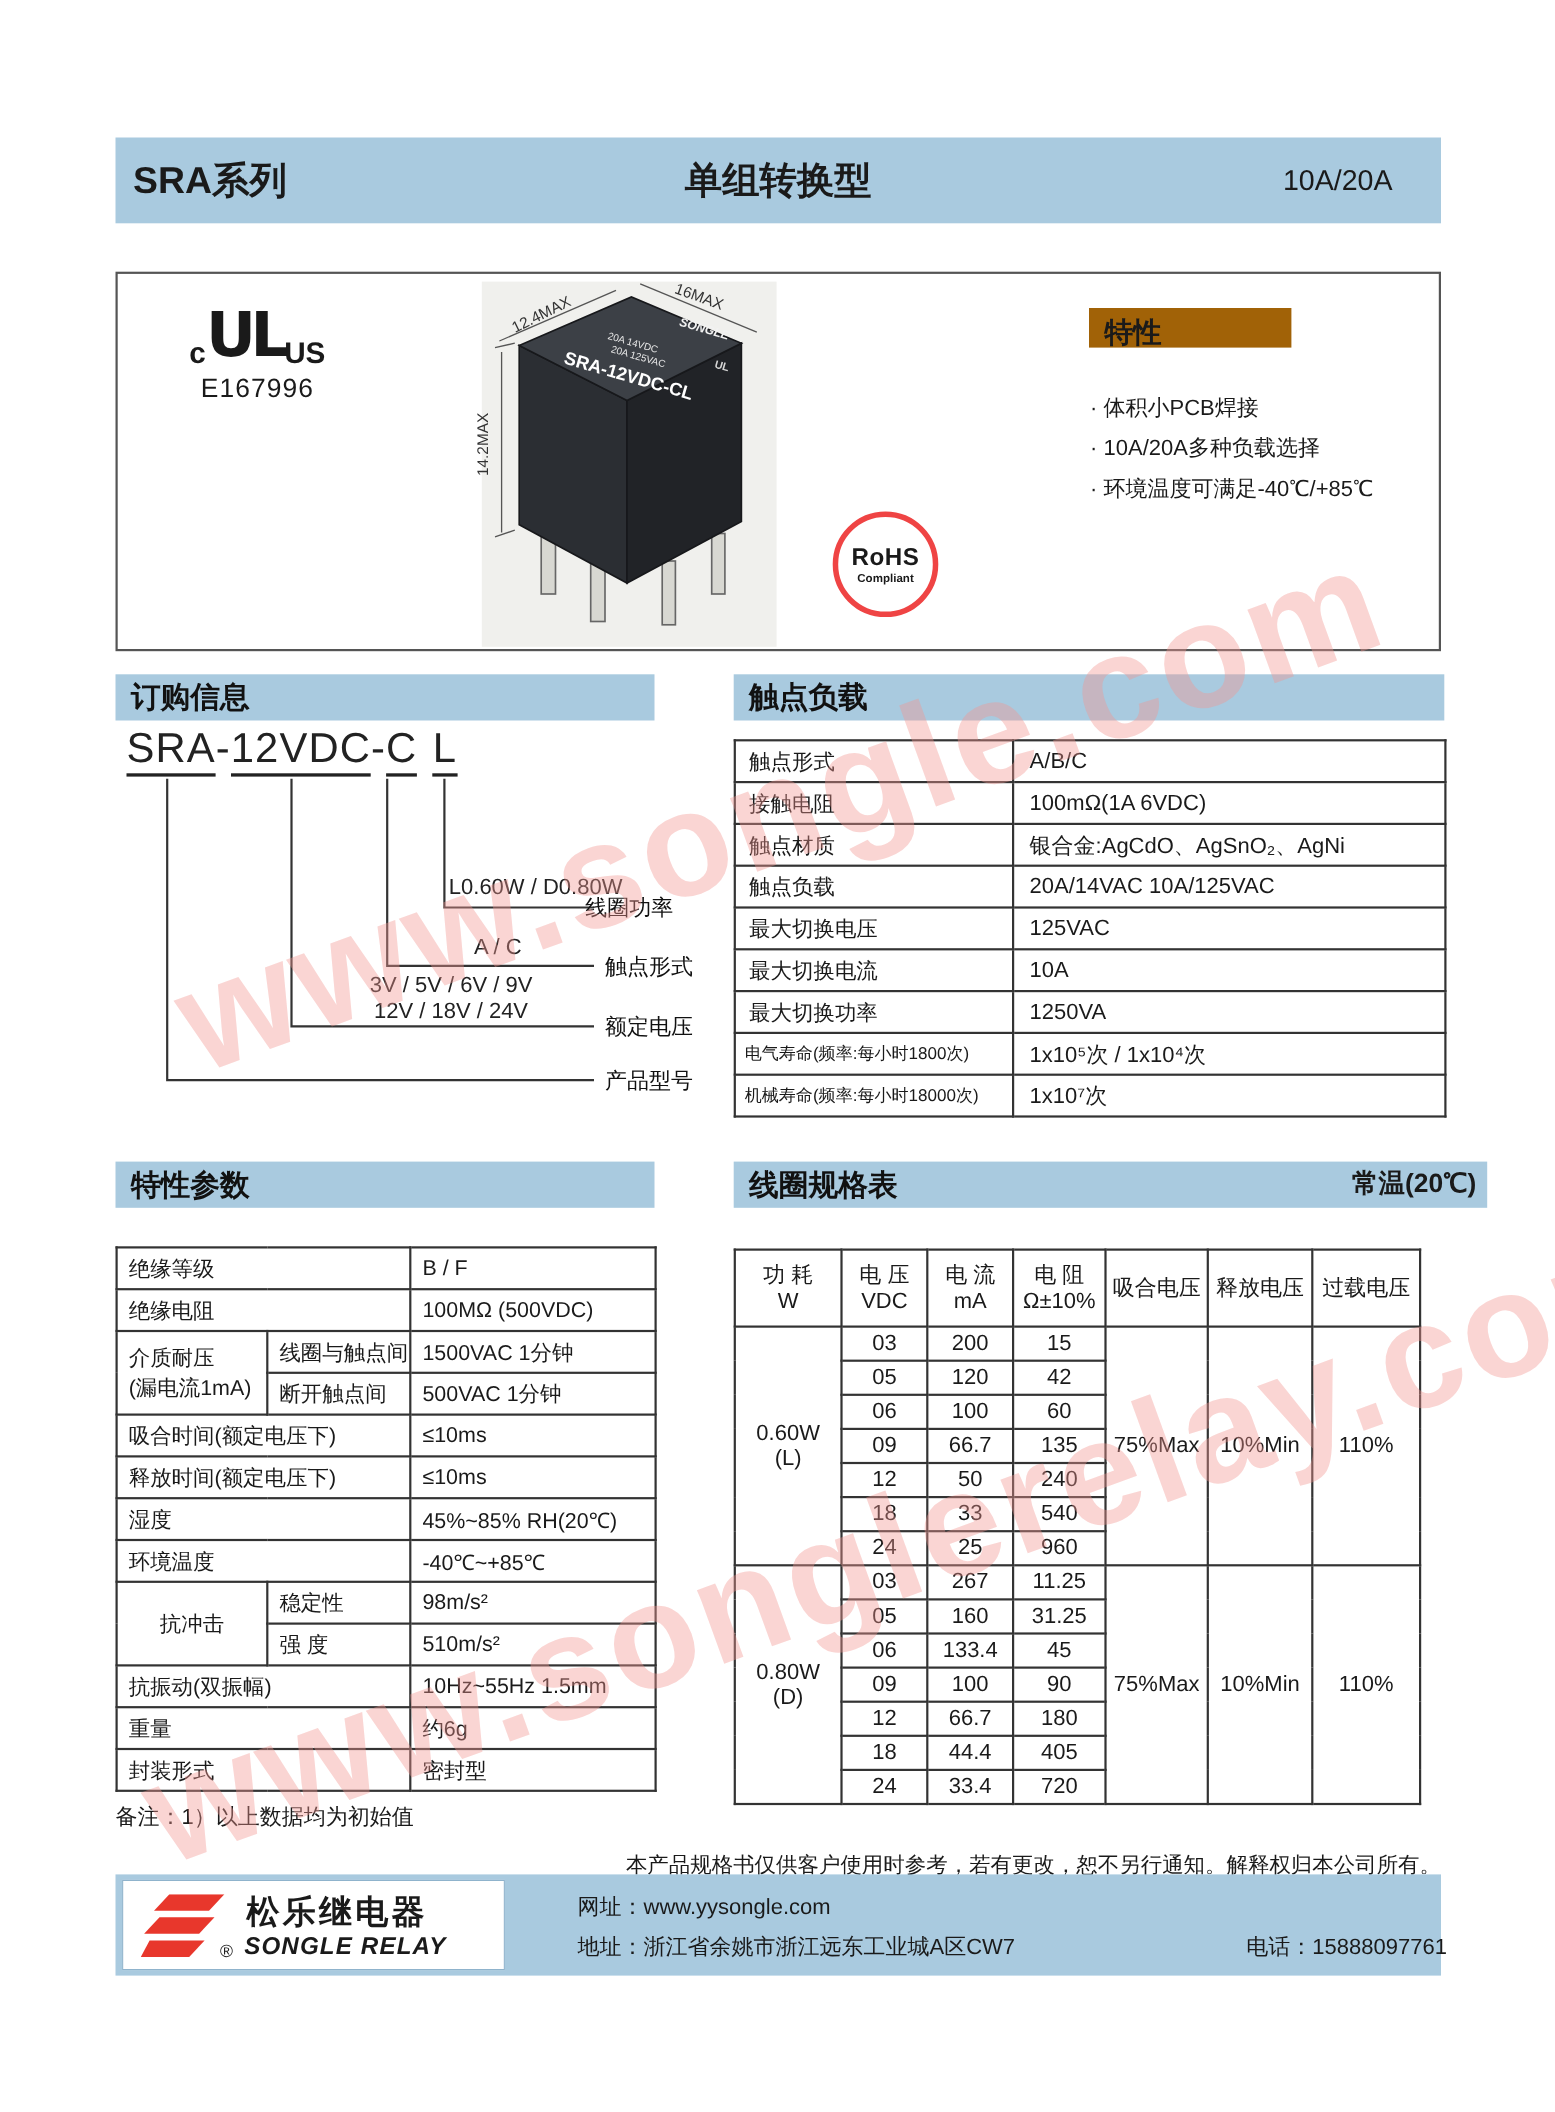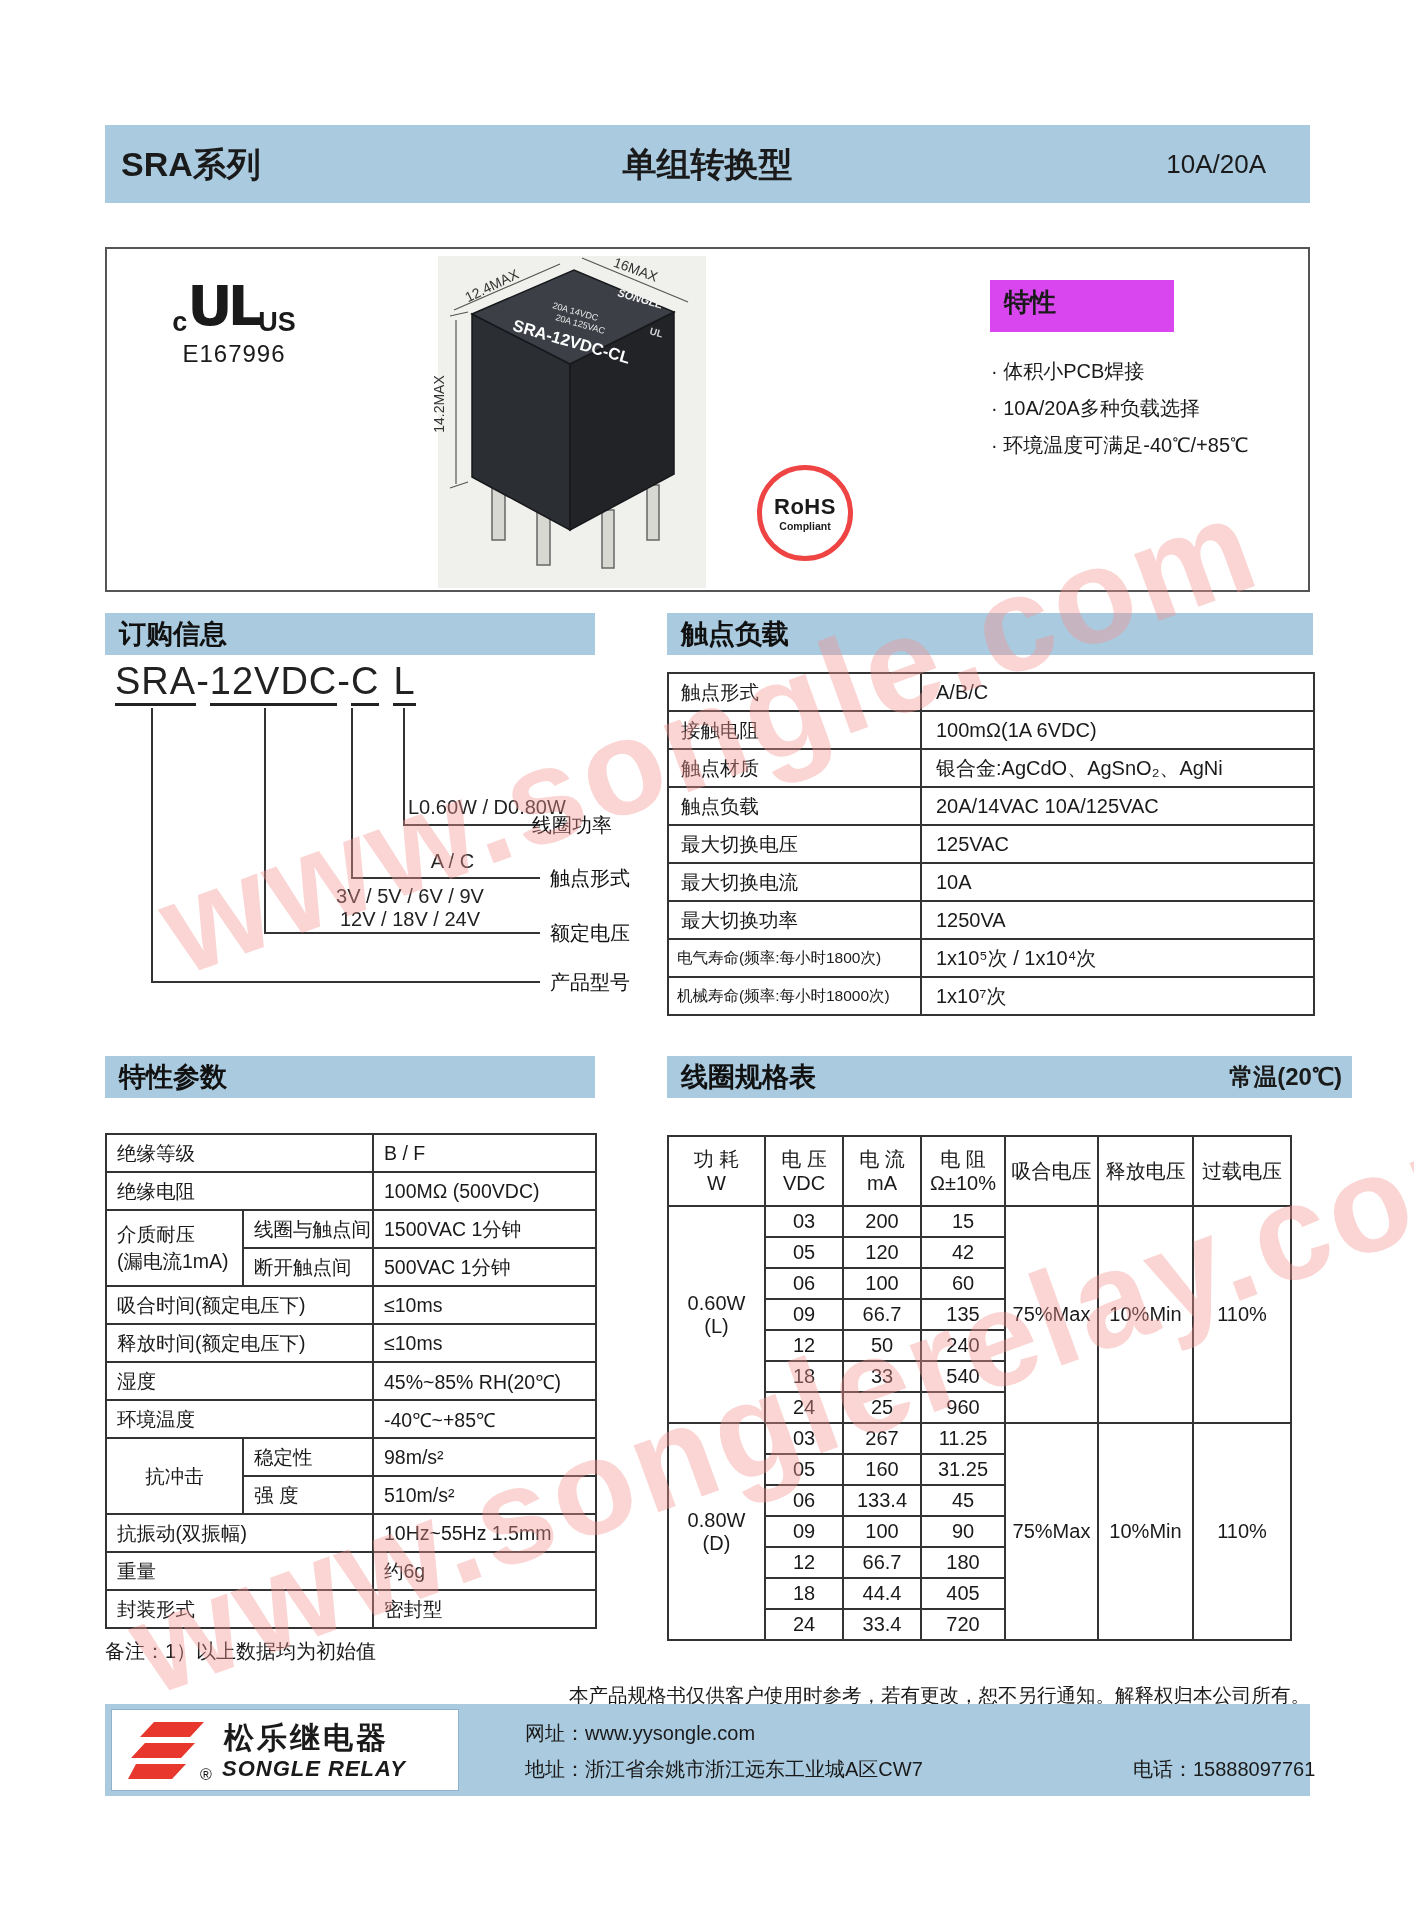--- a/index.html
+++ b/index.html
@@ -18,21 +18,21 @@
   .ul-wrap { left:52px; top:24px; width:150px; text-align:center; }
   .ul-row { white-space:nowrap; }
   .ul-c { font-size:27px; font-weight:bold; vertical-align:-6px; }
   .ul-mark { font-size:56px; font-weight:900; letter-spacing:-5px; font-family:"DejaVu Sans",sans-serif; }
   .ul-us { font-size:27px; font-weight:bold; vertical-align:-6px; }
   .ul-file { font-size:24px; margin-top:2px; letter-spacing:1px; }
   .rohs { left:650px; top:216px; width:96px; height:96px; border:5px solid #ef4444; border-radius:50%; background:#fff;
           display:flex; flex-direction:column; align-items:center; justify-content:center; }
   .rohs-1 { font-size:22px; font-weight:900; letter-spacing:.5px; }
   .rohs-2 { font-size:10.5px; font-weight:800; }
-  .feat-title { left:883px; top:31px; width:184px; height:52px; background:#d946ef; line-height:44px; padding-left:14px;
+  .feat-title { left:883px; top:31px; width:184px; height:36px; background:#a16207; line-height:44px; padding-left:14px;
                 font-size:26px; font-weight:bold; }
   .feat-list { left:884px; top:104px; list-style:none; }
   .feat-list li { font-size:20px; line-height:37px; white-space:nowrap; }
   .feat-list li::before { content:"· "; }
   
   .ord-band { left:105px; top:613px; width:490px; height:42px; }
   .cl-band  { left:667px; top:613px; width:646px; height:42px; }
   .pr-band  { left:105px; top:1056px; width:490px; height:42px; }
   .coil-band{ left:667px; top:1056px; width:685px; height:42px; }
   .band-lbl { line-height:42px; padding-left:14px; }

